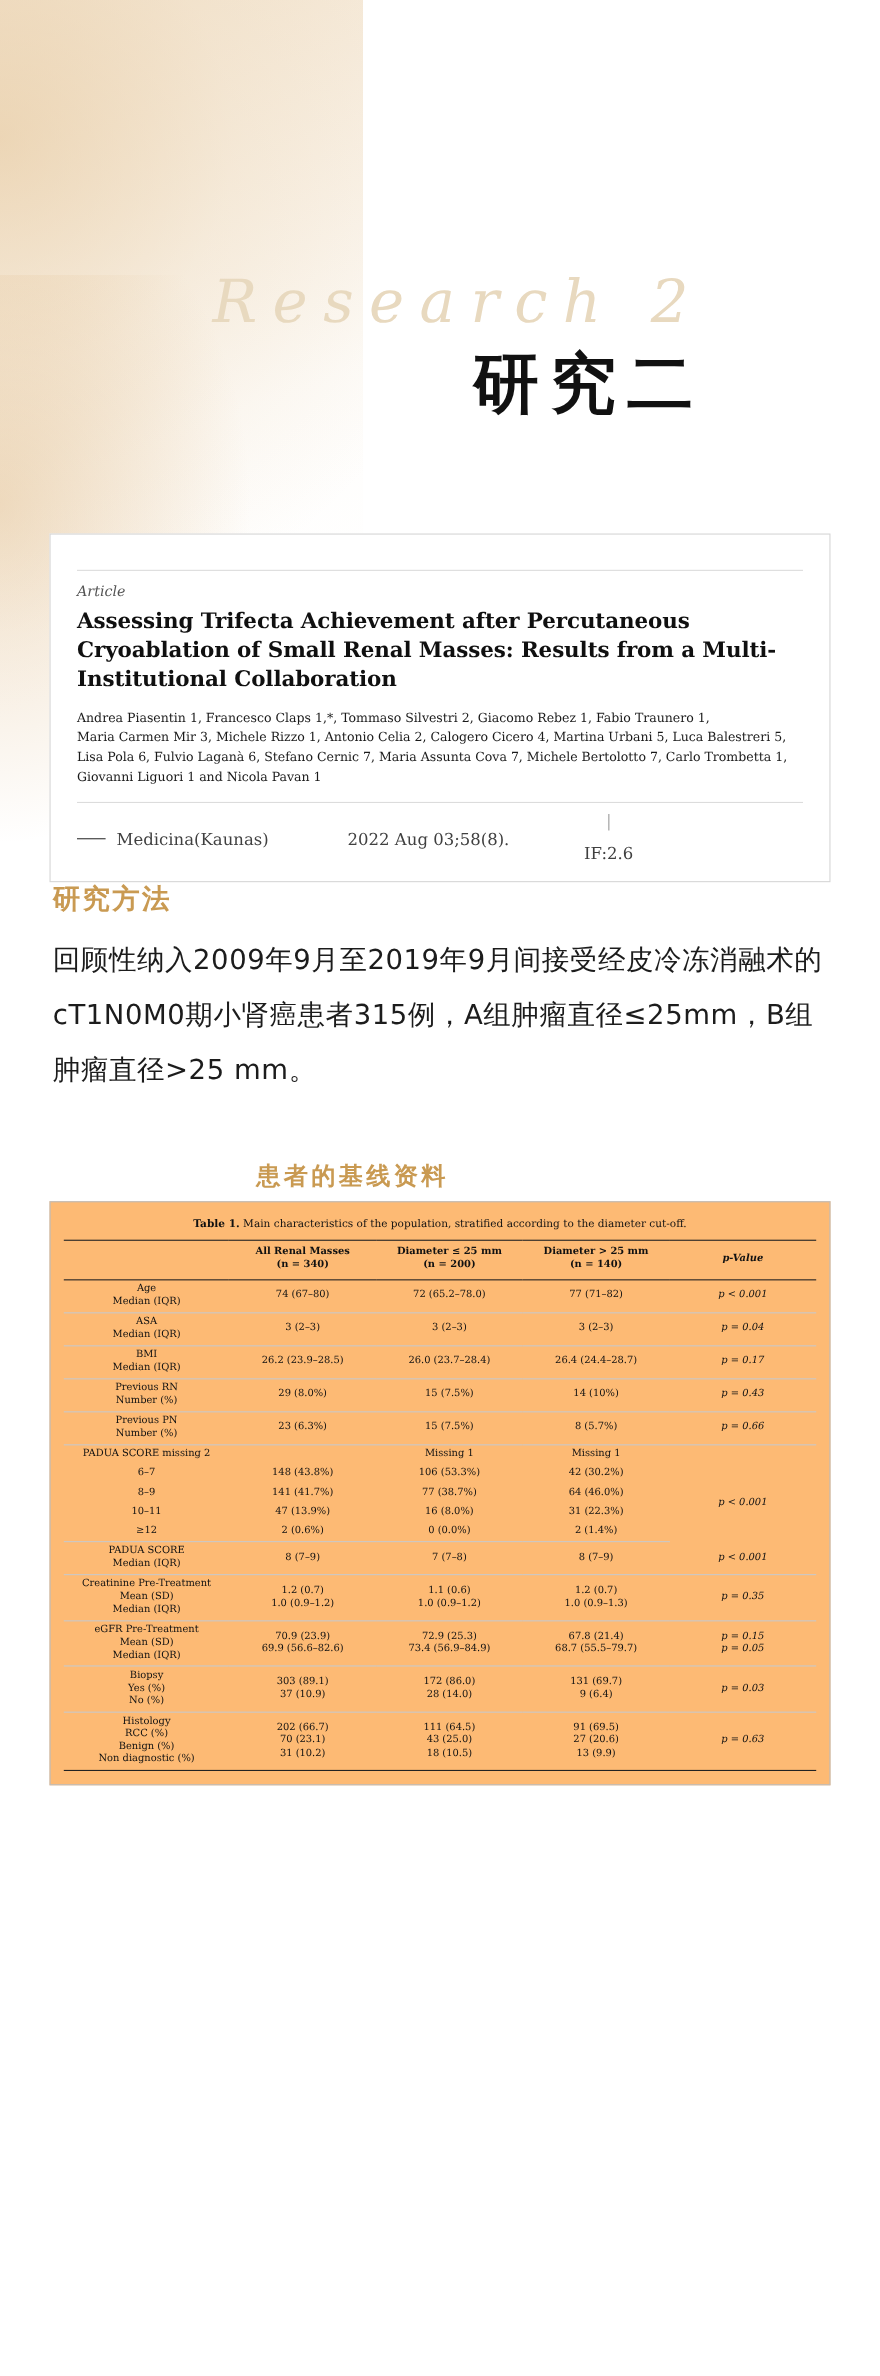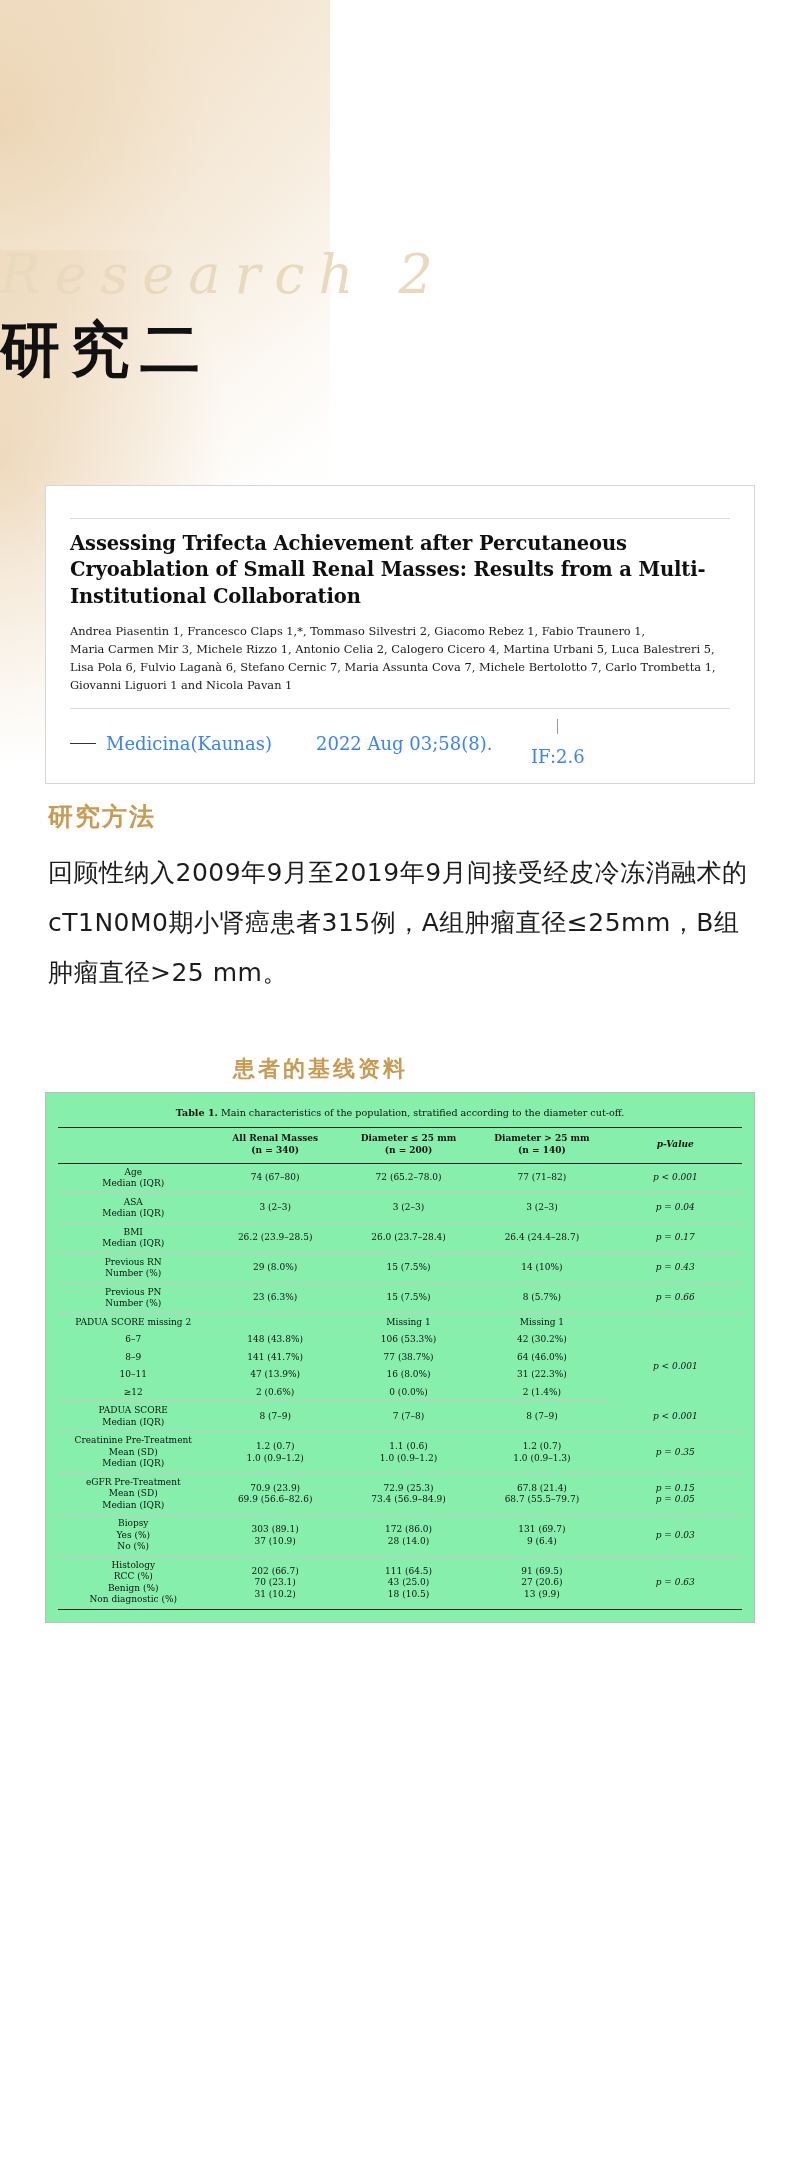--- a/index.html
+++ b/index.html
@@ -30,20 +30,21 @@
     width: 230px; height: 520px;
     background: radial-gradient(ellipse at 0% 40%, rgba(222,182,128,0.45) 0%, rgba(255,255,255,0) 70%);
     pointer-events: none;
   }
 
   
   .title-block {
     position: absolute;
     left: 0; top: 248px;
     width: 740px;
+    text-align: right;
     padding-right: 100px;
     box-sizing: border-box;
   }
   .script-title {
     font-family: "DejaVu Serif", serif;
     font-style: italic;
     font-size: 54px;
     letter-spacing: 14px;
     color: #e8d9bf;
     line-height: 1;
@@ -141,22 +142,22 @@
   }
   .card-rule2 {
     height: 1px;
     background: #dcdcdc;
     margin: 14px 0 10px 0;
   }
   .meta-row {
     display: flex;
     align-items: center;
     font-family: "DejaVu Serif", serif;
-    font-size: 18px;
-    color: #3b82f6;
+    font-size: 15px;
+    color: #404040;
   }
   .meta-dash {
     display: inline-block;
     width: 26px; height: 1px;
     background: #333;
     margin-right: 10px;
   }
   .meta-journal { min-width: 210px; }
   .meta-date { min-width: 215px; }
   .meta-if { display: flex; align-items: center; gap: 12px; flex-direction: column; }
@@ -198,21 +199,21 @@
     letter-spacing: 3px;
   }
 
   
   .tbl-wrap {
     position: absolute;
     left: 45px; top: 1092px;
     width: 710px;
     box-sizing: border-box;
     border: 1px solid #bdbdbd;
-    background: #86efac;
+    background: #fdba74;
     padding: 10px 12px 12px 12px;
   }
   .tbl-cap {
     text-align: center;
     font-family: "DejaVu Serif", serif;
     font-size: 9.6px;
     color: #111;
     padding: 4px 10px 8px 10px;
     line-height: 1.3;
   }
@@ -258,20 +259,21 @@
 
 <div class="title-block">
   <div class="script-title">Research 2</div>
   <div class="cn-title">研究二</div>
 </div>
 
 <div class="card">
 
   <div class="card-rule"></div>
 
+  <div class="art-type">Article</div>
   <div class="art-title">Assessing Trifecta Achievement after Percutaneous Cryoablation of Small Renal Masses: Results from a Multi-Institutional Collaboration</div>
 
   <div class="authors">
     <div>Andrea Piasentin 1, Francesco Claps 1,*, Tommaso Silvestri 2, Giacomo Rebez 1, Fabio Traunero 1,</div>
     <div>Maria Carmen Mir 3, Michele Rizzo 1, Antonio Celia 2, Calogero Cicero 4, Martina Urbani 5, Luca Balestreri 5,</div>
     <div>Lisa Pola 6, Fulvio Laganà 6, Stefano Cernic 7, Maria Assunta Cova 7, Michele Bertolotto 7, Carlo Trombetta 1,</div>
     <div>Giovanni Liguori 1 and Nicola Pavan 1</div>
   </div>
 
   <div class="card-rule2"></div>

